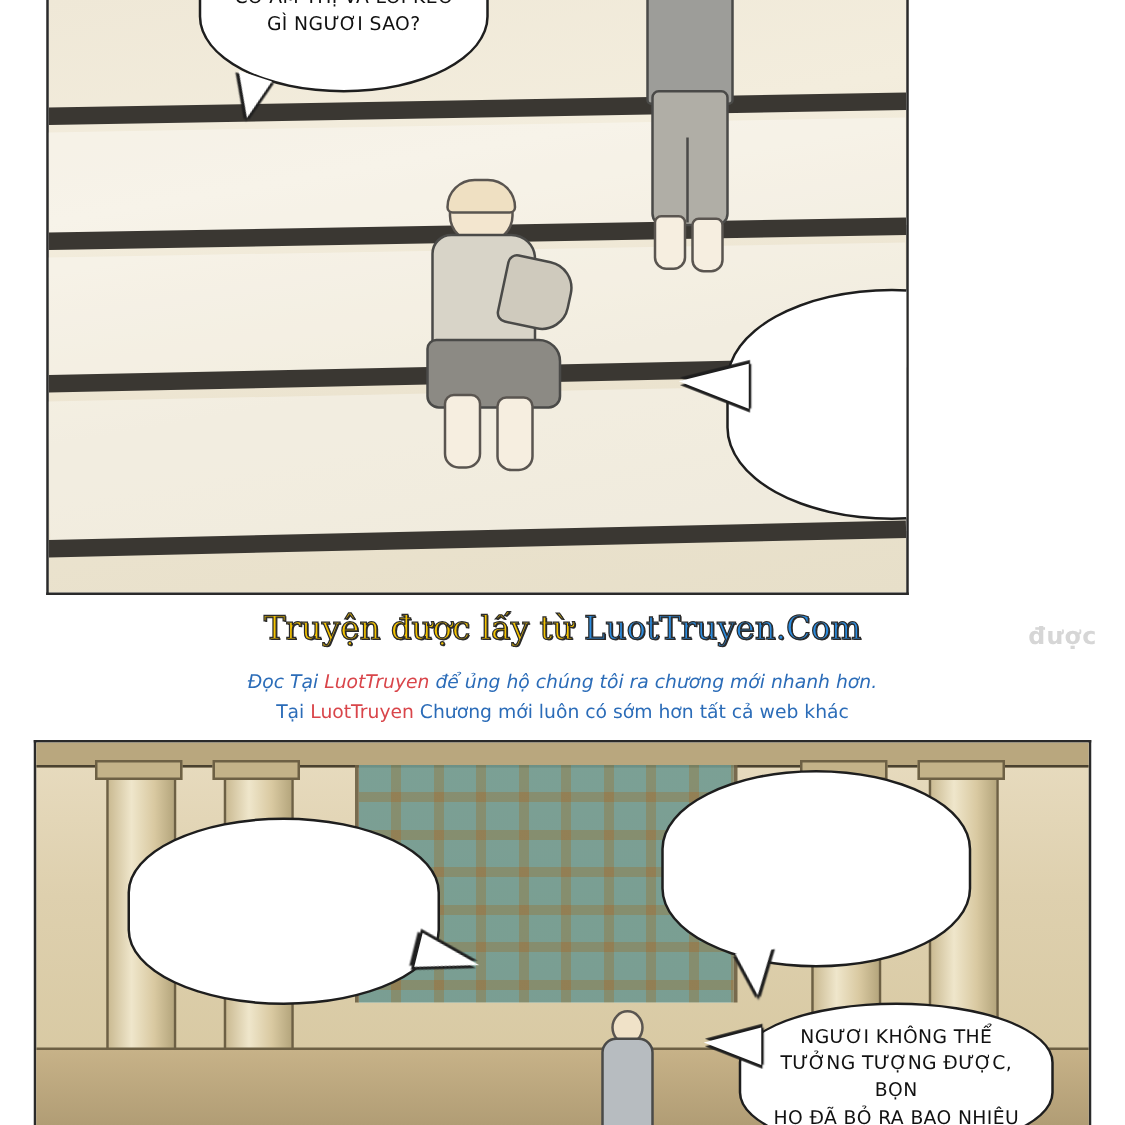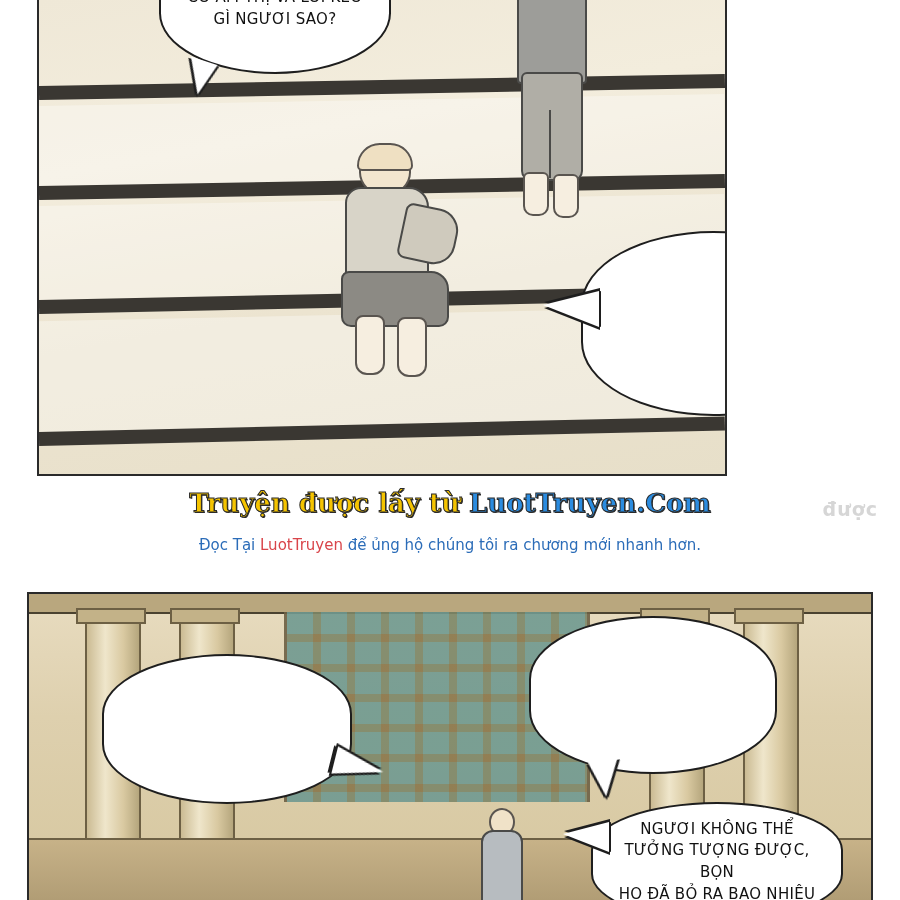--- a/index.html
+++ b/index.html
@@ -224,42 +224,42 @@
     height: 110px;
     background: #ffffff;
   }
   .promo-title {
     position: absolute;
     left: 0; right: 0;
     top: 12px;
     text-align: center;
     font-family: "DejaVu Serif", serif;
     font-size: 26px;
-    font-weight: bold;
+    font-weight: normal;
     white-space: nowrap;
   }
   .promo-title .part-a {
     color: #f5c400;
     -webkit-text-stroke: 1px #2b2b2b;
     text-shadow: 1px 1px 0 #2b2b2b;
   }
   .promo-title .part-b {
     color: #2b8ce0;
     -webkit-text-stroke: 1px #2b2b2b;
     text-shadow: 1px 1px 0 #2b2b2b;
   }
   .promo-line {
     position: absolute;
     left: 0; right: 0;
     text-align: center;
     font-family: "DejaVu Sans", sans-serif;
     font-size: 15px;
     color: #2b6cb8;
   }
-  .promo-line-1 { top: 60px; }
+  .promo-line-1 { top: 60px; font-style: italic; }
   .promo-line-2 { top: 84px; }
   .promo-line .brand { color: #d9454a; }
 
   .tencent-wm {
     position: absolute;
     right: 22px;
     top: 22px;
     font-family: "DejaVu Sans", sans-serif;
     font-size: 19px;
     font-weight: bold;
@@ -453,20 +453,23 @@
     </div>
   </div>
 
   <div class="promo">
     <div class="promo-title">
       <span class="part-a">Truyện được lấy từ </span><span class="part-b">LuotTruyen.Com</span>
     </div>
     <div class="promo-line promo-line-1">
       <span>Đọc Tại </span><span class="brand">LuotTruyen</span><span> để ủng hộ chúng tôi ra chương mới nhanh hơn.</span>
     </div>
+    <div class="promo-line promo-line-2">
+      <span>Tại </span><span class="brand">LuotTruyen</span><span> Chương mới luôn có sớm hơn tất cả web khác</span>
+    </div>
     <div class="tencent-wm">được</div>
   </div>
 
   <div class="panel2">
     <div class="ceiling"></div>
     <div class="wall-grid"></div>
 
     <div class="column col-a"></div>
     <div class="column col-b"></div>
     <div class="column col-c"></div>

